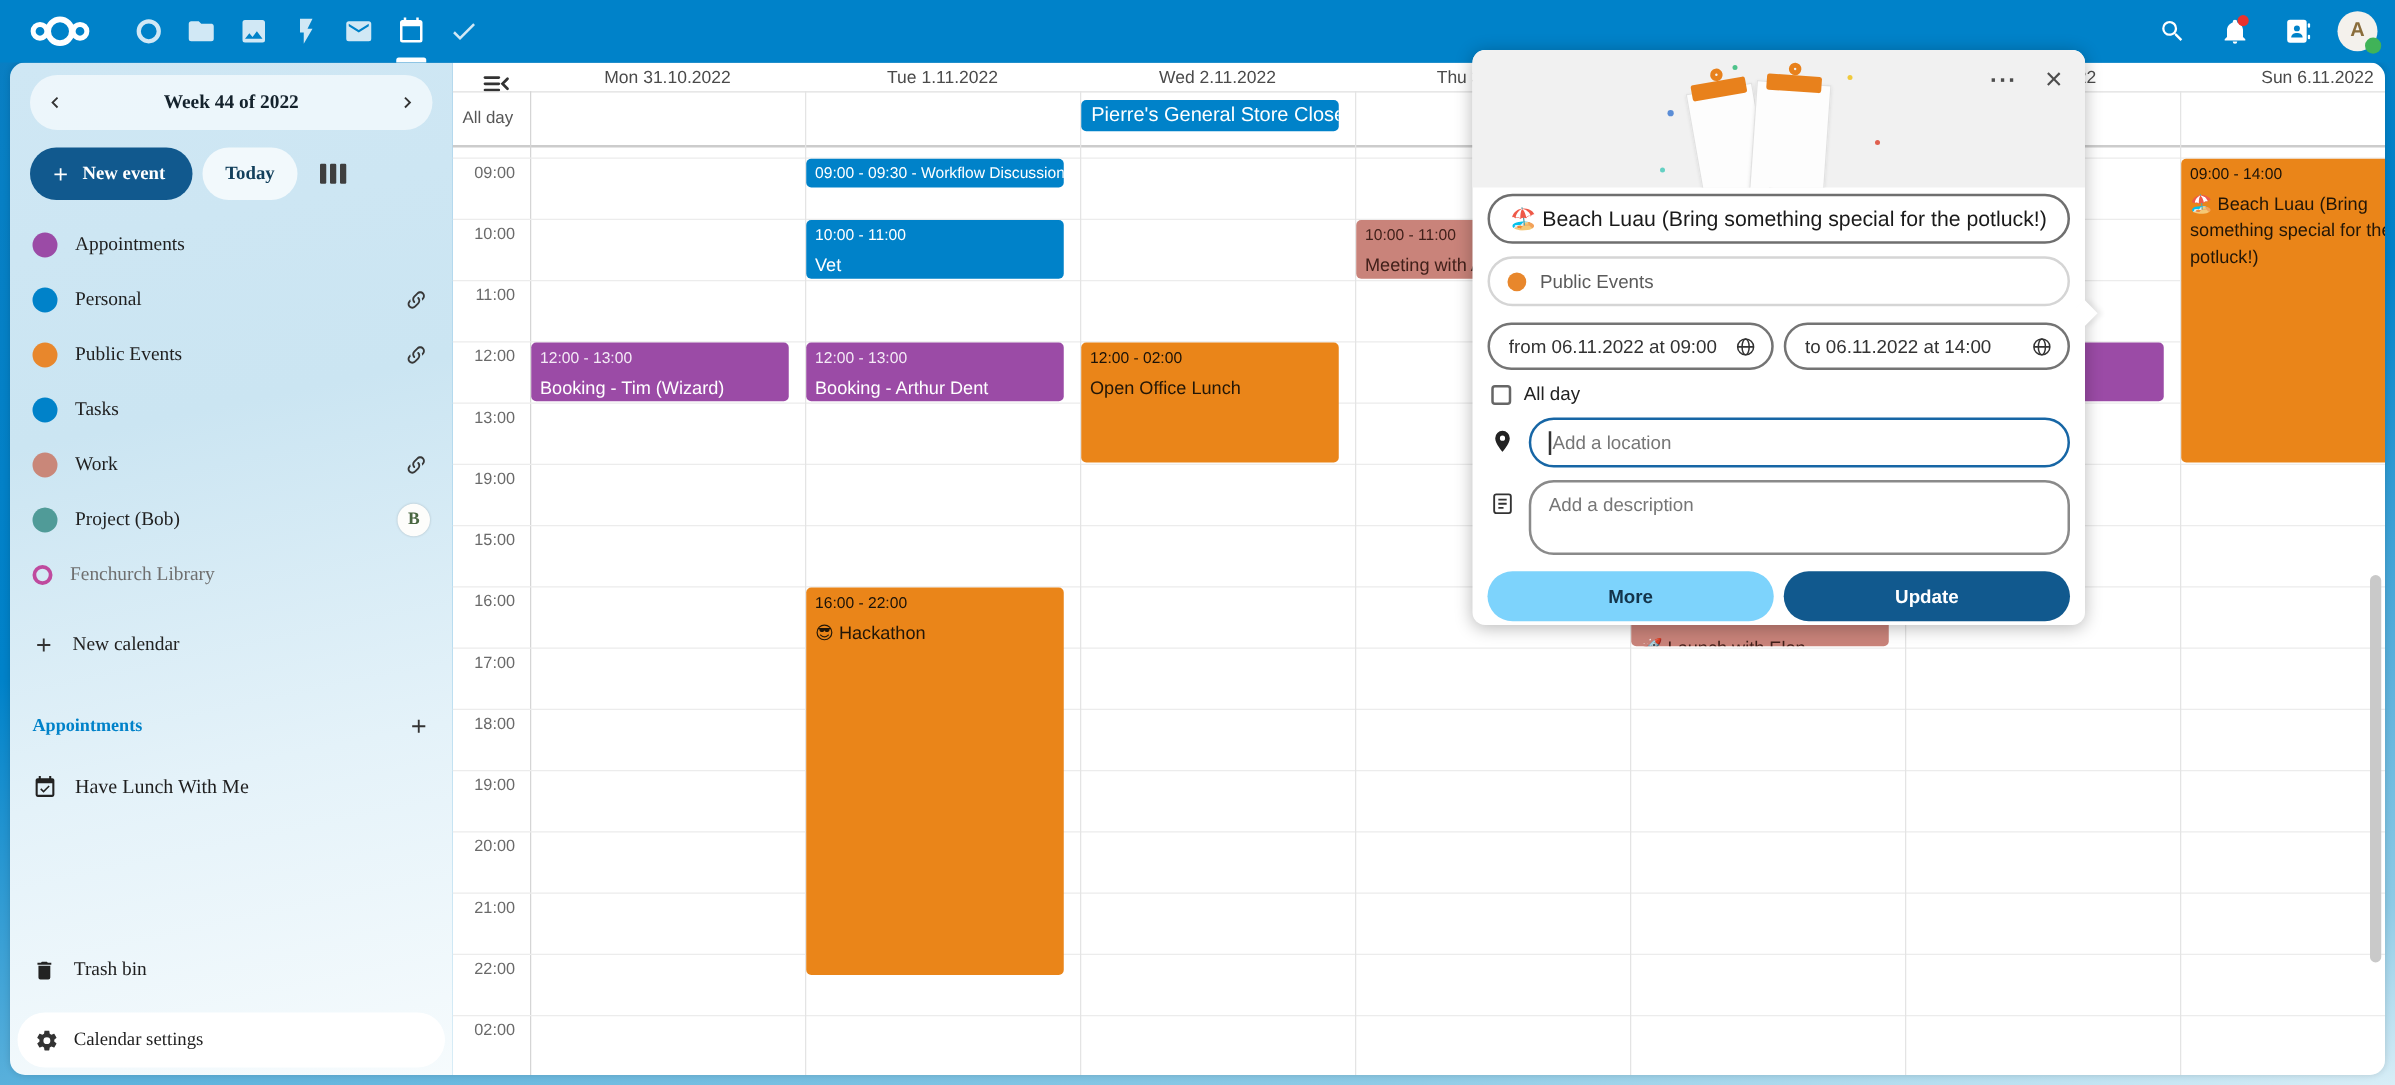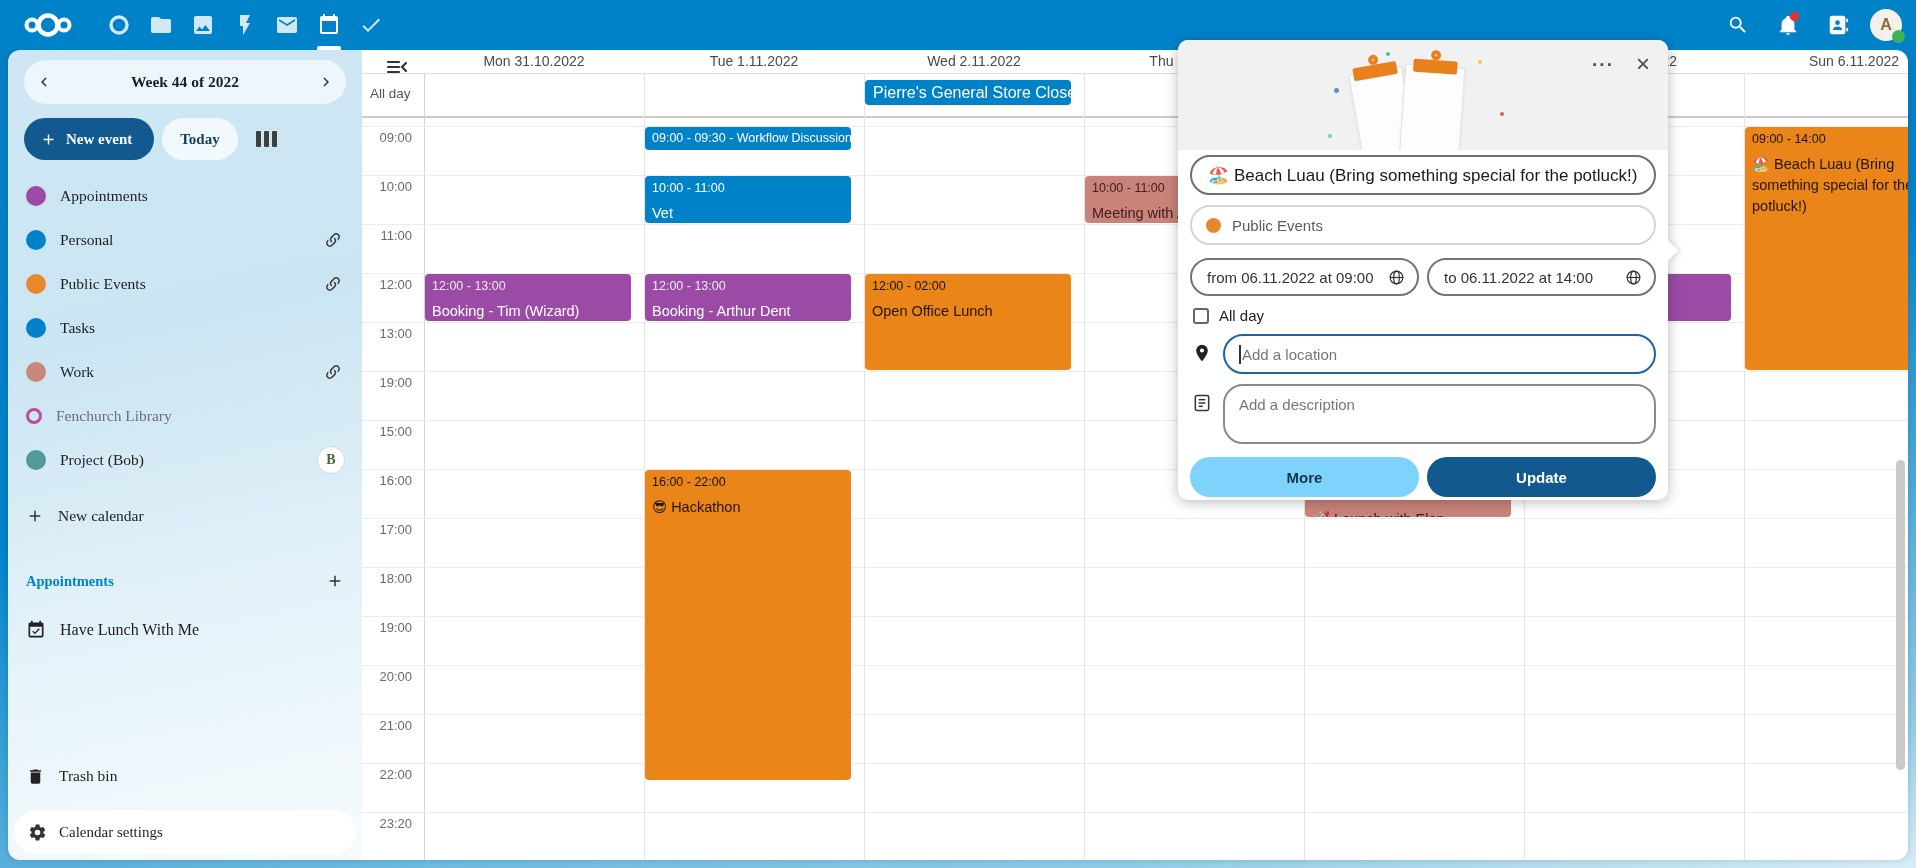--- a/index.html
+++ b/index.html
@@ -268,27 +268,27 @@
         <div class="cal-row">
           <span class="cal-dot" style="background: rgb(201, 135, 121);"></span>
           <span class="cal-label">Work</span>
           <span class="cal-share">
             <svg width="18" height="18" viewBox="0 0 24 24" fill="#383838">
               <path d="M10.59,13.41C11,13.8 11,14.44 10.59,14.83C10.2,15.22 9.56,15.22 9.17,14.83C7.22,12.88 7.22,9.71 9.17,7.76L12.71,4.22C14.66,2.27 17.83,2.27 19.78,4.22C21.73,6.17 21.73,9.34 19.78,11.29L18.29,12.78C18.3,11.96 18.17,11.14 17.89,10.36L18.36,9.88C19.54,8.71 19.54,6.81 18.36,5.64C17.19,4.46 15.29,4.46 14.12,5.64L10.59,9.17C9.41,10.34 9.41,12.24 10.59,13.41M13.41,9.17C13.8,8.78 14.44,8.78 14.83,9.17C16.78,11.12 16.78,14.29 14.83,16.24L11.29,19.78C9.34,21.73 6.17,21.73 4.22,19.78C2.27,17.83 2.27,14.66 4.22,12.71L5.71,11.22C5.7,12.04 5.83,12.86 6.11,13.65L5.64,14.12C4.46,15.29 4.46,17.19 5.64,18.36C6.81,19.54 8.71,19.54 9.88,18.36L13.41,14.83C14.59,13.66 14.59,11.76 13.41,10.59C13,10.2 13,9.56 13.41,9.17Z"></path>
             </svg>
           </span>
         </div>
         <div class="cal-row">
-          <span class="cal-dot outline" style="border-color: rgb(191, 74, 158);"></span>
-          <span class="cal-label muted">Fenchurch Library</span>
-        </div>
-        <div class="cal-row">
           <span class="cal-dot" style="background: rgb(80, 155, 152);"></span>
           <span class="cal-label">Project (Bob)</span>
           <span class="cal-badge">B</span>
+        </div>
+        <div class="cal-row">
+          <span class="cal-dot outline" style="border-color: rgb(191, 74, 158);"></span>
+          <span class="cal-label muted">Fenchurch Library</span>
         </div>
       </div>
     <div class="newcal-row">
       <svg width="18" height="18" viewBox="0 0 24 24" fill="#333">
           <path d="M19,13H13V19H11V13H5V11H11V5H13V11H19V13Z"></path>
         </svg>
       <span>New calendar</span>
     </div>
     <div class="apt-heading">
       <span>Appointments</span>
@@ -352,21 +352,21 @@
         <div class="hlabel" style="top: 521px;">18:00</div>
         <div class="hline" style="top: 566px;"></div>
         <div class="hlabel" style="top: 570px;">19:00</div>
         <div class="hline" style="top: 615px;"></div>
         <div class="hlabel" style="top: 619px;">20:00</div>
         <div class="hline" style="top: 664px;"></div>
         <div class="hlabel" style="top: 668px;">21:00</div>
         <div class="hline" style="top: 713px;"></div>
         <div class="hlabel" style="top: 717px;">22:00</div>
         <div class="hline" style="top: 762px;"></div>
-        <div class="hlabel" style="top: 766px;">23:20</div>
+        <div class="hlabel" style="top: 766px;">02:00</div>
         <div class="day-header" style="left: 62px;">Mon 31.10.2022</div>
         <div class="vline" style="left: 282px;"></div>
         <div class="day-header" style="left: 282px;">Tue 1.11.2022</div>
         <div class="vline" style="left: 502px;"></div>
         <div class="day-header" style="left: 502px;">Wed 2.11.2022</div>
         <div class="vline" style="left: 722px;"></div>
         <div class="day-header" style="left: 722px;">Thu 3.11.2022</div>
         <div class="vline" style="left: 942px;"></div>
         <div class="day-header" style="left: 942px;">Fri 4.11.2022</div>
         <div class="vline" style="left: 1162px;"></div>

